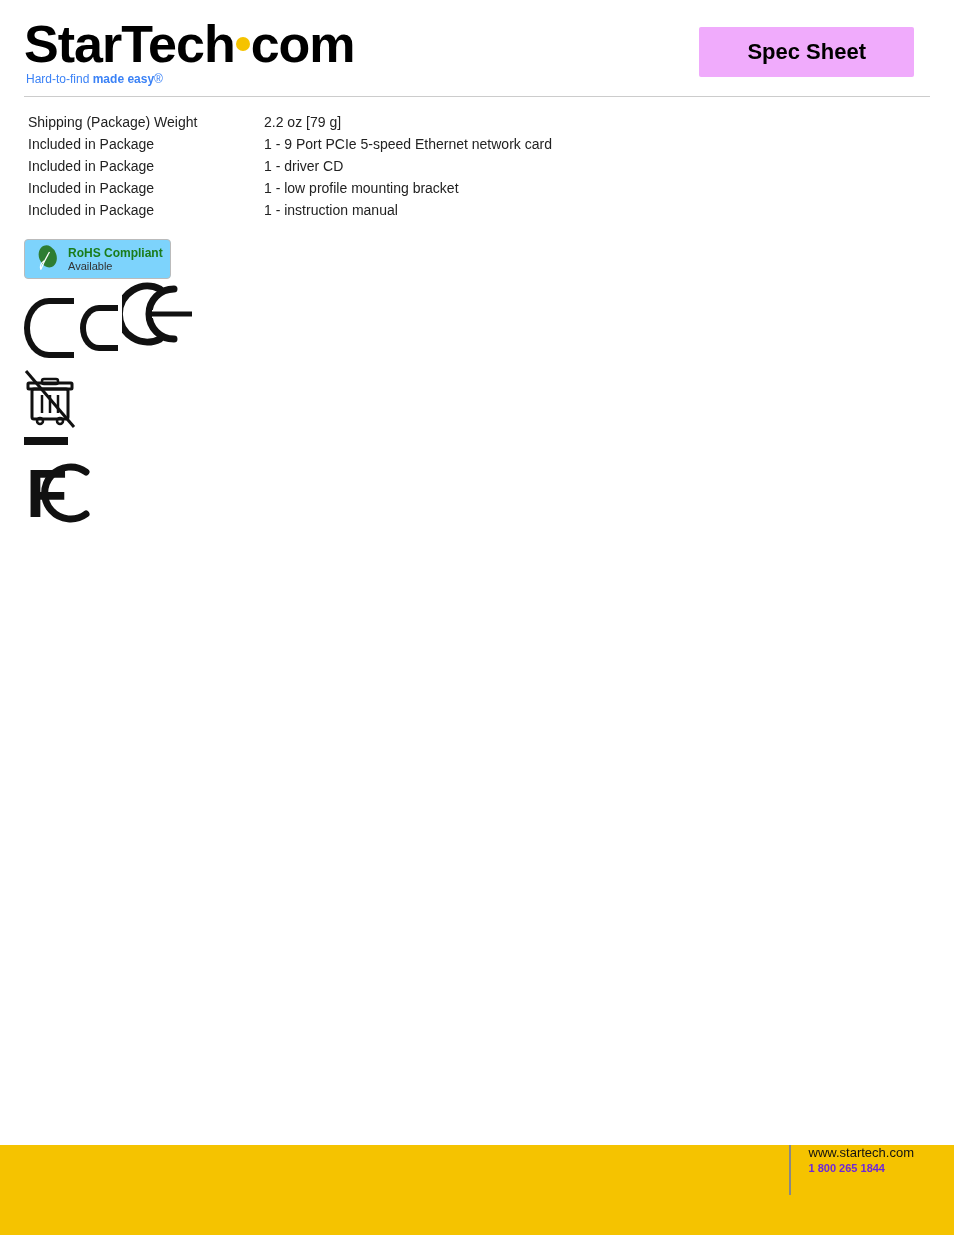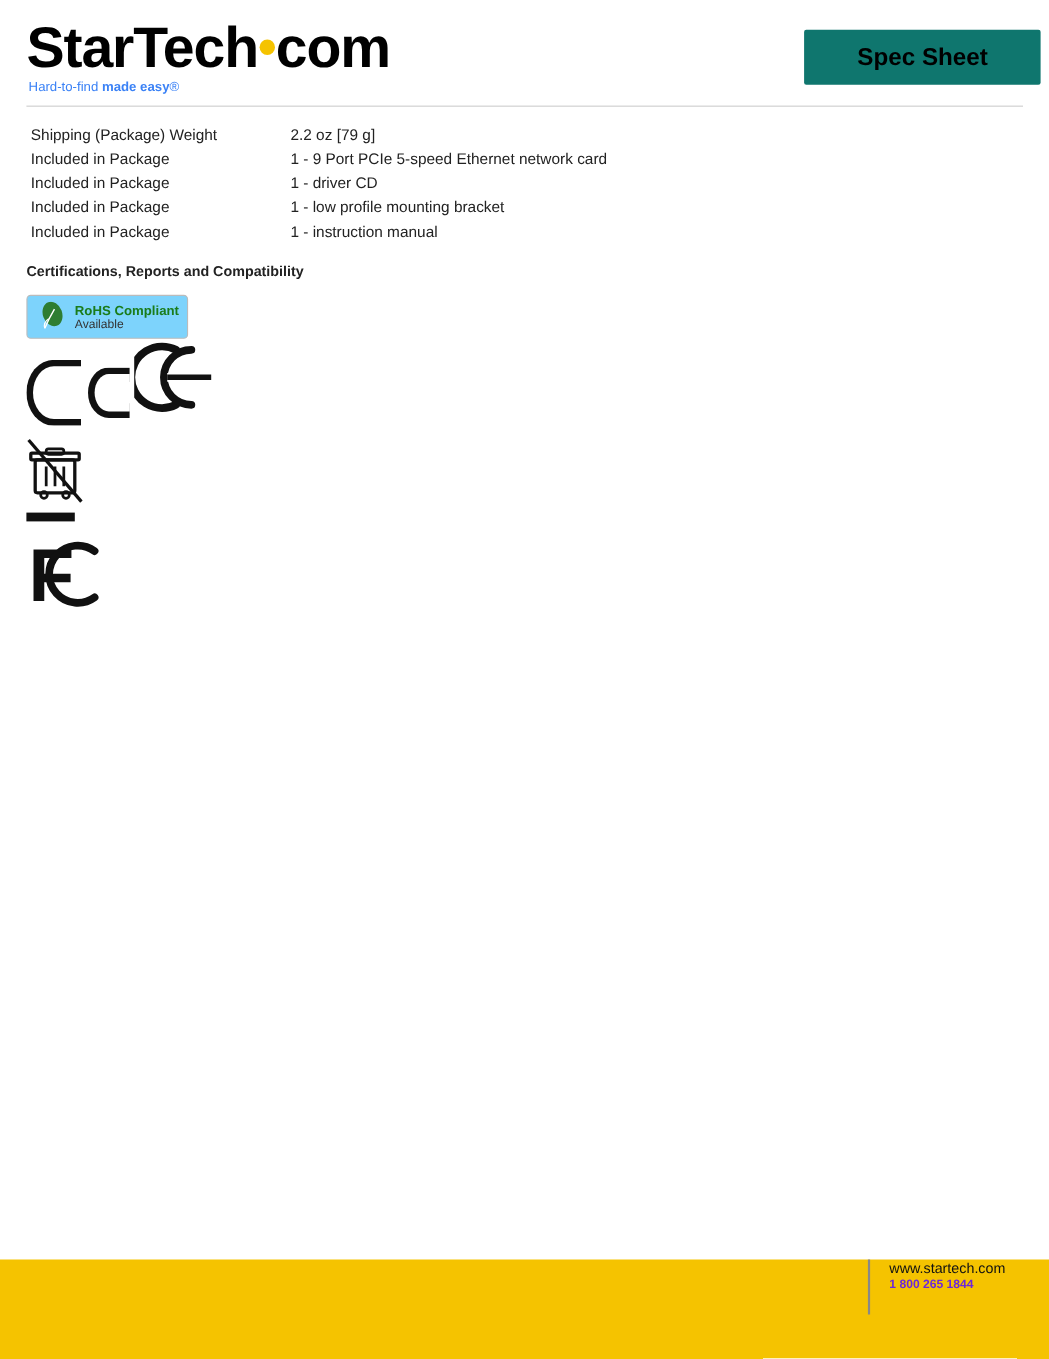--- a/index.html
+++ b/index.html
@@ -11,21 +11,21 @@
       font-size: 14px;
       color: #222;
       position: relative;
     }
 
     
     .header {
       display: flex;
       align-items: flex-start;
       justify-content: space-between;
-      padding: 18px 8px 0 24px;
+      padding: 18px 40px 0 24px;
     }
     .logo-area {
       display: flex;
       flex-direction: column;
     }
     .logo-text {
       font-size: 52px;
       font-weight: bold;
       color: #000;
       line-height: 1;
@@ -46,21 +46,21 @@
     .logo-tagline {
       font-size: 12px;
       color: #3b82f6;
       margin-top: 2px;
       margin-left: 2px;
     }
     .logo-tagline strong {
       font-weight: bold;
     }
     .spec-sheet-badge {
-      background: #0f766e;
+      background: #f0abfc;
       color: #000;
       font-size: 22px;
       font-weight: bold;
       padding: 12px 48px;
       border-radius: 2px;
       white-space: nowrap;
       align-self: center;
     }
 
     
@@ -214,21 +214,20 @@
         </tr>
         <tr>
           <td>Included in Package</td>
           <td>1 - instruction manual</td>
         </tr>
       </tbody>
   </table>
 </div>
 
 <div class="certs-section">
-  <div class="certs-title">Certifications, Reports and Compatibility</div>
 
   
   <div class="rohs-badge">
     <svg class="rohs-leaf" viewBox="0 0 32 32" xmlns="http://www.w3.org/2000/svg">
       <ellipse cx="18" cy="13" rx="10" ry="13" fill="#2e7d32" transform="rotate(-20 18 13)"></ellipse>
       <path d="M10 28 Q14 18 20 8" stroke="#fff" stroke-width="1.5" fill="none"></path>
       <path d="M10 28 Q8 22 14 18" stroke="#fff" stroke-width="1.2" fill="none"></path>
     </svg>
     <div class="rohs-text">
       <div class="rohs-title">RoHS Compliant</div>

